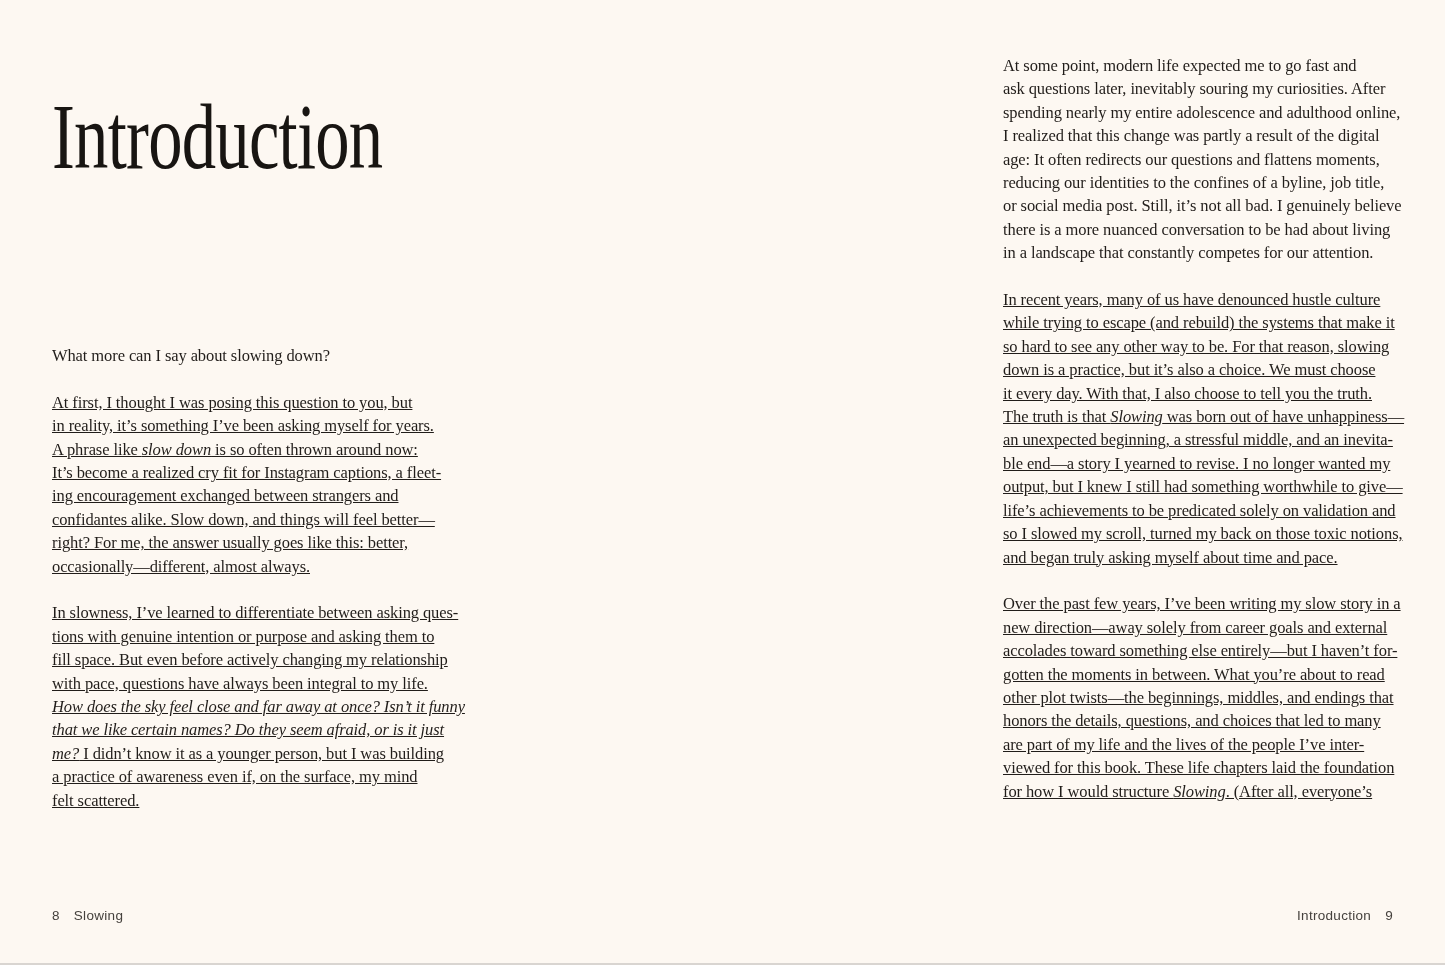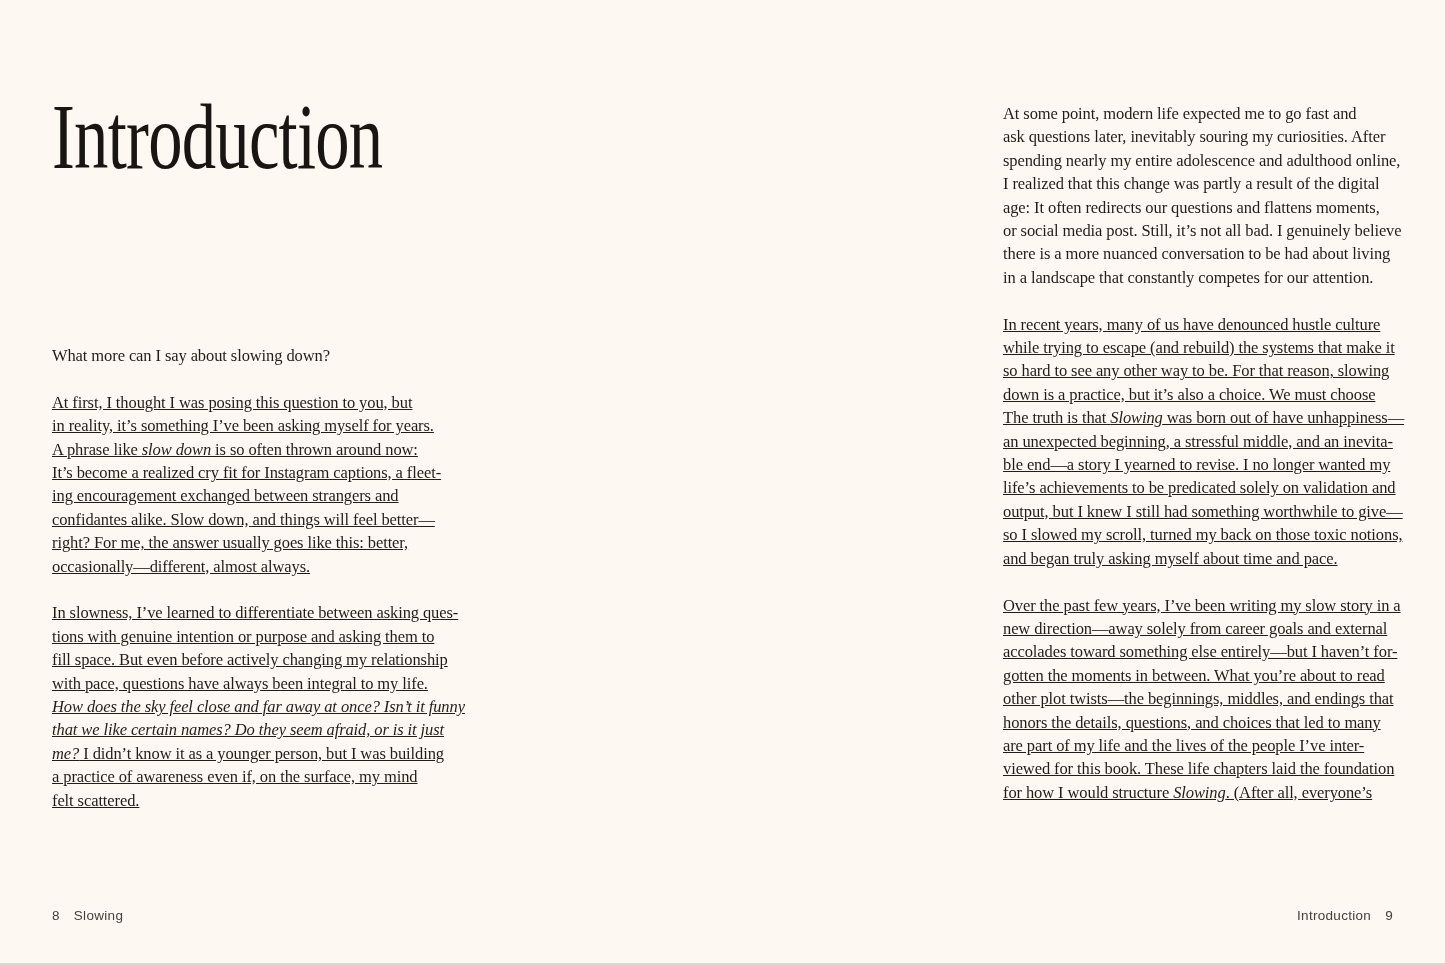--- a/index.html
+++ b/index.html
@@ -43,21 +43,20 @@
     line-height: 23.4px;
     letter-spacing: -0.1px;
   }
   .body-col.left {
     left: 52px;
     top: 344px;
   }
   .body-col.right {
     left: 1003px;
     top: 54px;
-    margin-top: 48px;
   }
   .para { margin: 0; }
   .para + .para { margin-top: 23.4px; text-decoration: underline; }
   .line { white-space: nowrap; }
   .it { font-style: italic; }
   .footer {
     position: absolute;
     top: 908px;
     font-family: "Liberation Sans", sans-serif;
     font-size: 13.5px;
@@ -112,34 +111,36 @@
   </div>
 
   <div>
     <div class="body-col right">
         <div class="para">
           <div class="line"><span>At some point, modern life expected me to go fast and</span></div>
           <div class="line"><span>ask questions later, inevitably souring my curiosities. After</span></div>
           <div class="line"><span>spending nearly my entire adolescence and adulthood online,</span></div>
           <div class="line"><span>I realized that this change was partly a result of the digital</span></div>
           <div class="line"><span>age: It often redirects our questions and flattens moments,</span></div>
+          <div class="line"><span>reducing our identities to the confines of a byline, job title,</span></div>
           <div class="line"><span>or social media post. Still, it’s not all bad. I genuinely believe</span></div>
           <div class="line"><span>there is a more nuanced conversation to be had about living</span></div>
           <div class="line"><span>in a landscape that constantly competes for our attention.</span></div>
         </div>
         <div class="para">
           <div class="line"><span>In recent years, many of us have denounced hustle culture</span></div>
           <div class="line"><span>while trying to escape (and rebuild) the systems that make it</span></div>
           <div class="line"><span>so hard to see any other way to be. For that reason, slowing</span></div>
           <div class="line"><span>down is a practice, but it’s also a choice. We must choose</span></div>
+          <div class="line"><span>it every day. With that, I also choose to tell you the truth.</span></div>
           <div class="line"><span>The truth is that </span><span class="it">Slowing</span><span> was born out of have unhappiness—</span></div>
           <div class="line"><span>an unexpected beginning, a stressful middle, and an inevita-</span></div>
           <div class="line"><span>ble end—a story I yearned to revise. I no longer wanted my</span></div>
+          <div class="line"><span>output, but I knew I still had something worthwhile to give—</span></div>
           <div class="line"><span>life’s achievements to be predicated solely on validation and</span></div>
-          <div class="line"><span>output, but I knew I still had something worthwhile to give—</span></div>
           <div class="line"><span>so I slowed my scroll, turned my back on those toxic notions,</span></div>
           <div class="line"><span>and began truly asking myself about time and pace.</span></div>
         </div>
         <div class="para">
           <div class="line"><span>Over the past few years, I’ve been writing my slow story in a</span></div>
           <div class="line"><span>new direction—away solely from career goals and external</span></div>
           <div class="line"><span>accolades toward something else entirely—but I haven’t for-</span></div>
           <div class="line"><span>gotten the moments in between. What you’re about to read</span></div>
           <div class="line"><span>other plot twists—the beginnings, middles, and endings that</span></div>
           <div class="line"><span>honors the details, questions, and choices that led to many</span></div>

